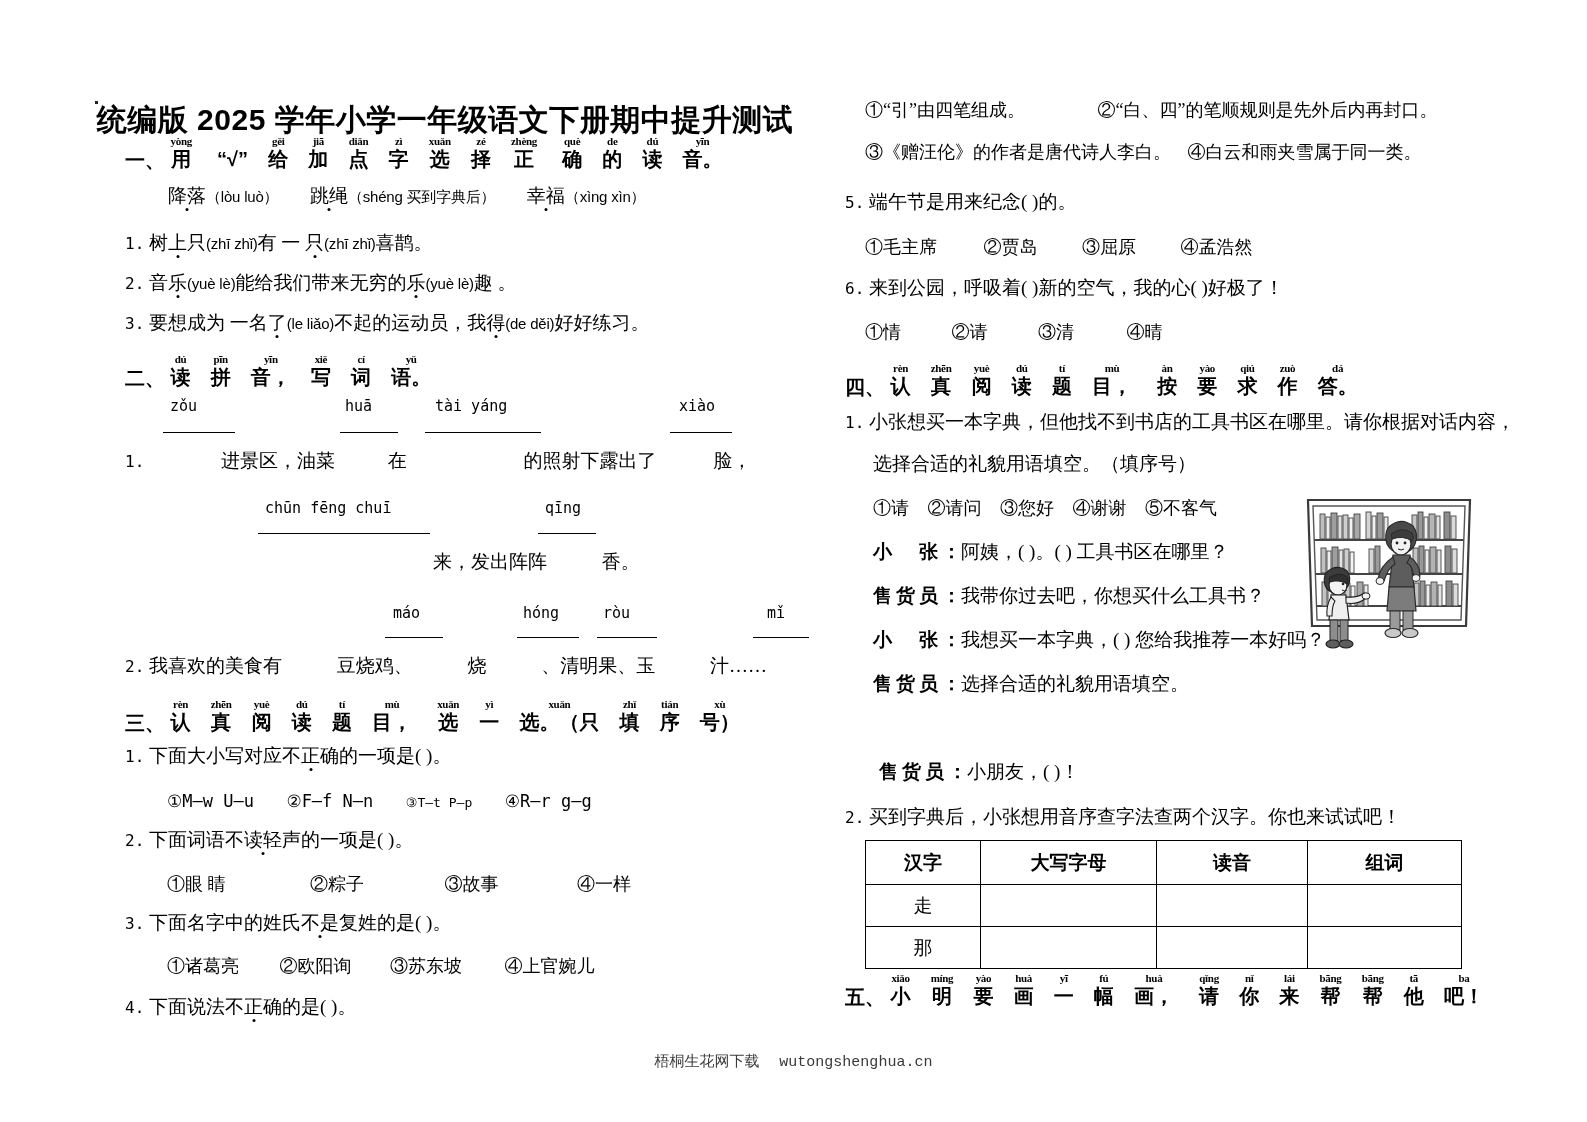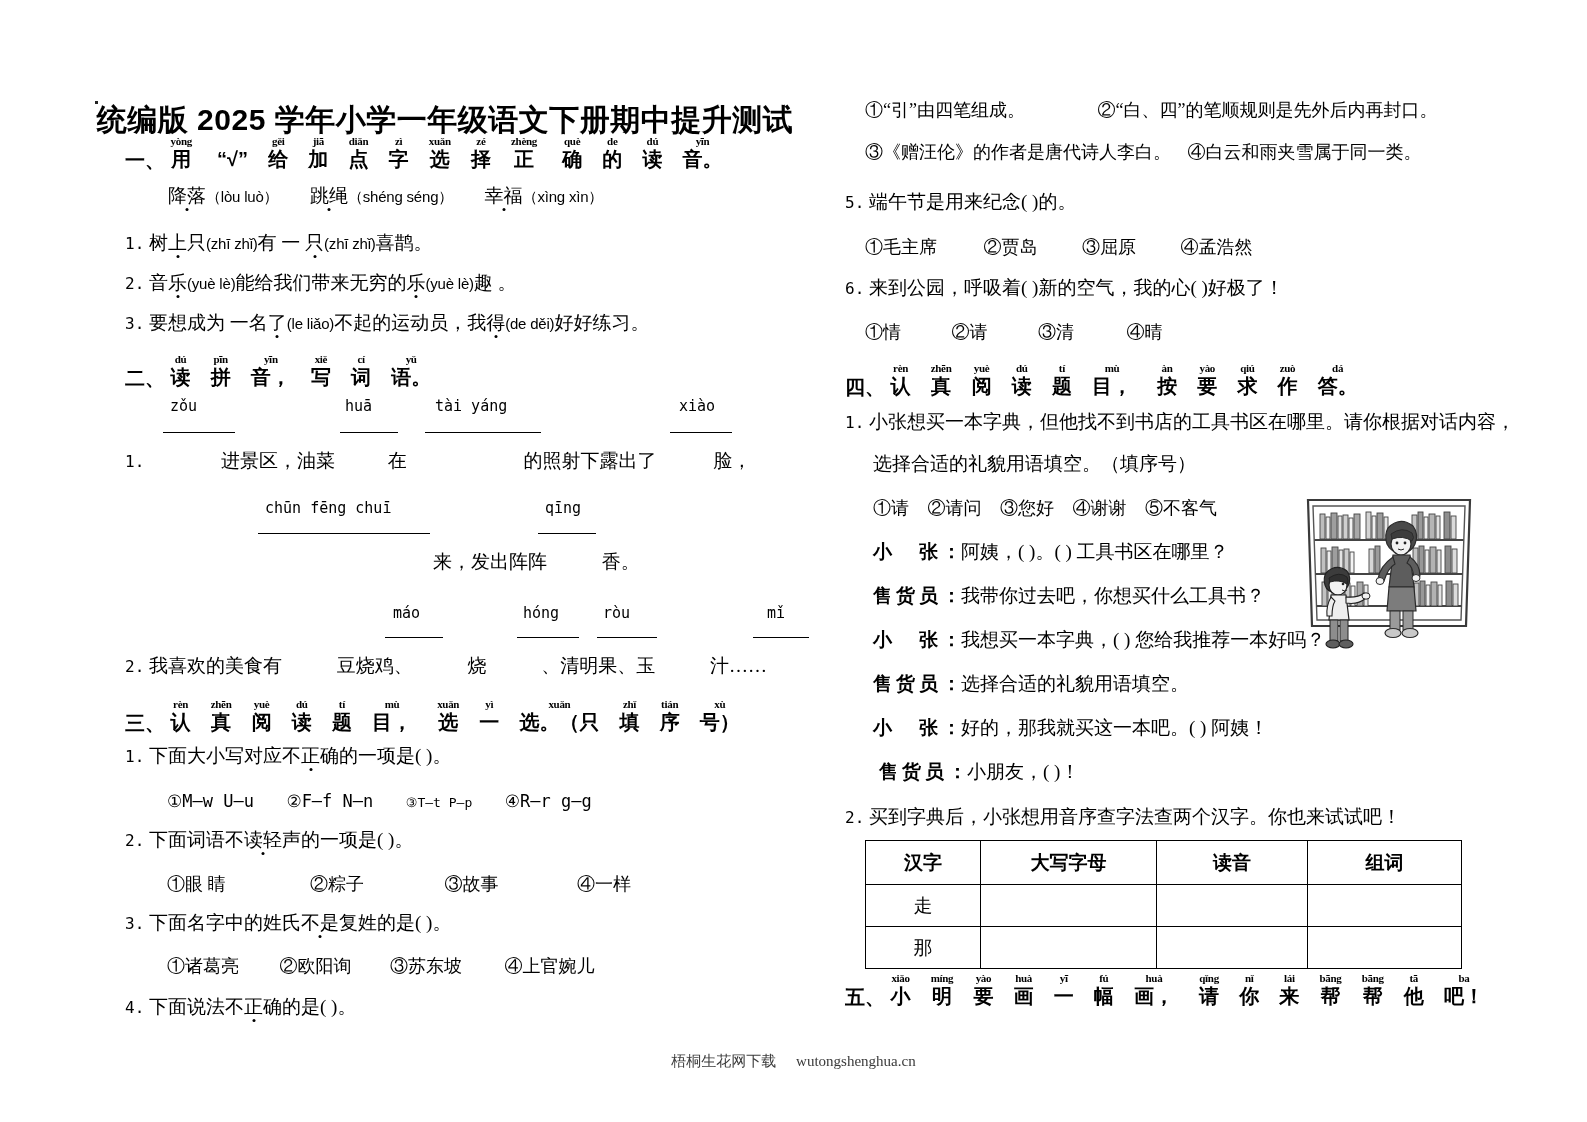--- a/index.html
+++ b/index.html
@@ -192,21 +192,21 @@
   #footer {
     position: absolute;
     left: 0;
     top: 1052px;
     width: 1587px;
     text-align: center;
     font-size: 15px;
     color: #3a3a3a;
   }
   #footer .site {
-    font-family: Liberation Serif, serif;
+    font-family: Liberation Mono, monospace;
     margin-left: 16px;
     text-align: right;
   }
 </style>
 </head>
 <body>
 
 <div id="page">
 
   <div class="corner-dot"></div>
@@ -242,21 +242,21 @@
         <span class="ru gap"></span>
         <span class="ru"><span class="p">dú</span><span class="h">读</span></span>
         <span class="ru gap"></span>
         <span class="ru"><span class="p">yīn</span><span class="h">音。</span></span>
       </span>
     </div>
 
     <div class="ln" style="left:73px; top:185px;">
       <span class="dotted" style="margin-right:0;"><span>降落</span></span><span class="pin">（lòu    luò）</span>
       <span style="display:inline-block;width:22px;"></span>
-      <span class="dotted"><span>跳绳</span></span><span class="pin">（shéng    séng）</span>
+      <span class="dotted"><span>跳绳</span></span><span class="pin">（shéng    买到字典后）</span>
       <span style="display:inline-block;width:22px;"></span>
       <span class="dotted"><span>幸福</span></span><span class="pin">（xìng    xìn）</span>
     </div>
 
     <div class="ln" style="left:30px; top:232px;">
       <span class="latin">1.</span>
       <span class="dotted"><span>树上只</span></span><span class="pin">(zhī    zhǐ)</span><span>有 一 </span><span class="dotted"><span>只</span></span><span class="pin">(zhī    zhǐ)</span><span>喜鹊。</span>
     </div>
 
     <div class="ln" style="left:30px; top:272px;">
@@ -485,23 +485,20 @@
       <span class="dlg-name">售货员</span><span style="font-family:'Liberation Sans','DejaVu Sans',sans-serif;font-weight:bold;">：</span><span>我带你过去吧，你想买什么工具书？</span>
     </div>
     <div class="ln" style="left:18px; top:541px;">
       <span class="dlg-name">小　张</span><span style="font-family:'Liberation Sans','DejaVu Sans',sans-serif;font-weight:bold;">：</span><span>阿姨，(    )。(    ) 工具书区在哪里？</span>
     </div>
     <div class="ln" style="left:18px; top:629px;">
       <span class="dlg-name">小　张</span><span style="font-family:'Liberation Sans','DejaVu Sans',sans-serif;font-weight:bold;">：</span><span>我想买一本字典，(    ) 您给我推荐一本好吗？</span>
     </div>
     <div class="ln" style="left:18px; top:673px;">
       <span class="dlg-name">售货员</span><span style="font-family:'Liberation Sans','DejaVu Sans',sans-serif;font-weight:bold;">：</span><span>选择合适的礼貌用语填空。</span>
-    </div>
-    <div class="ln" style="left:18px; top:717px;">
-      <span class="dlg-name">小　张</span><span style="font-family:'Liberation Sans','DejaVu Sans',sans-serif;font-weight:bold;">：</span><span>好的，那我就买这一本吧。(    ) 阿姨！</span>
     </div>
     <div class="ln" style="left:24px; top:761px;">
       <span class="dlg-name">售货员</span><span style="font-family:'Liberation Sans','DejaVu Sans',sans-serif;font-weight:bold;">：</span><span>小朋友，(    )！</span>
     </div>
 
     <div class="ln" style="left:-10px; top:806px;">
       <span class="latin">2.</span>
       <span>买到字典后，小张想用音序查字法查两个汉字。你也来试试吧！</span>
     </div>
 

